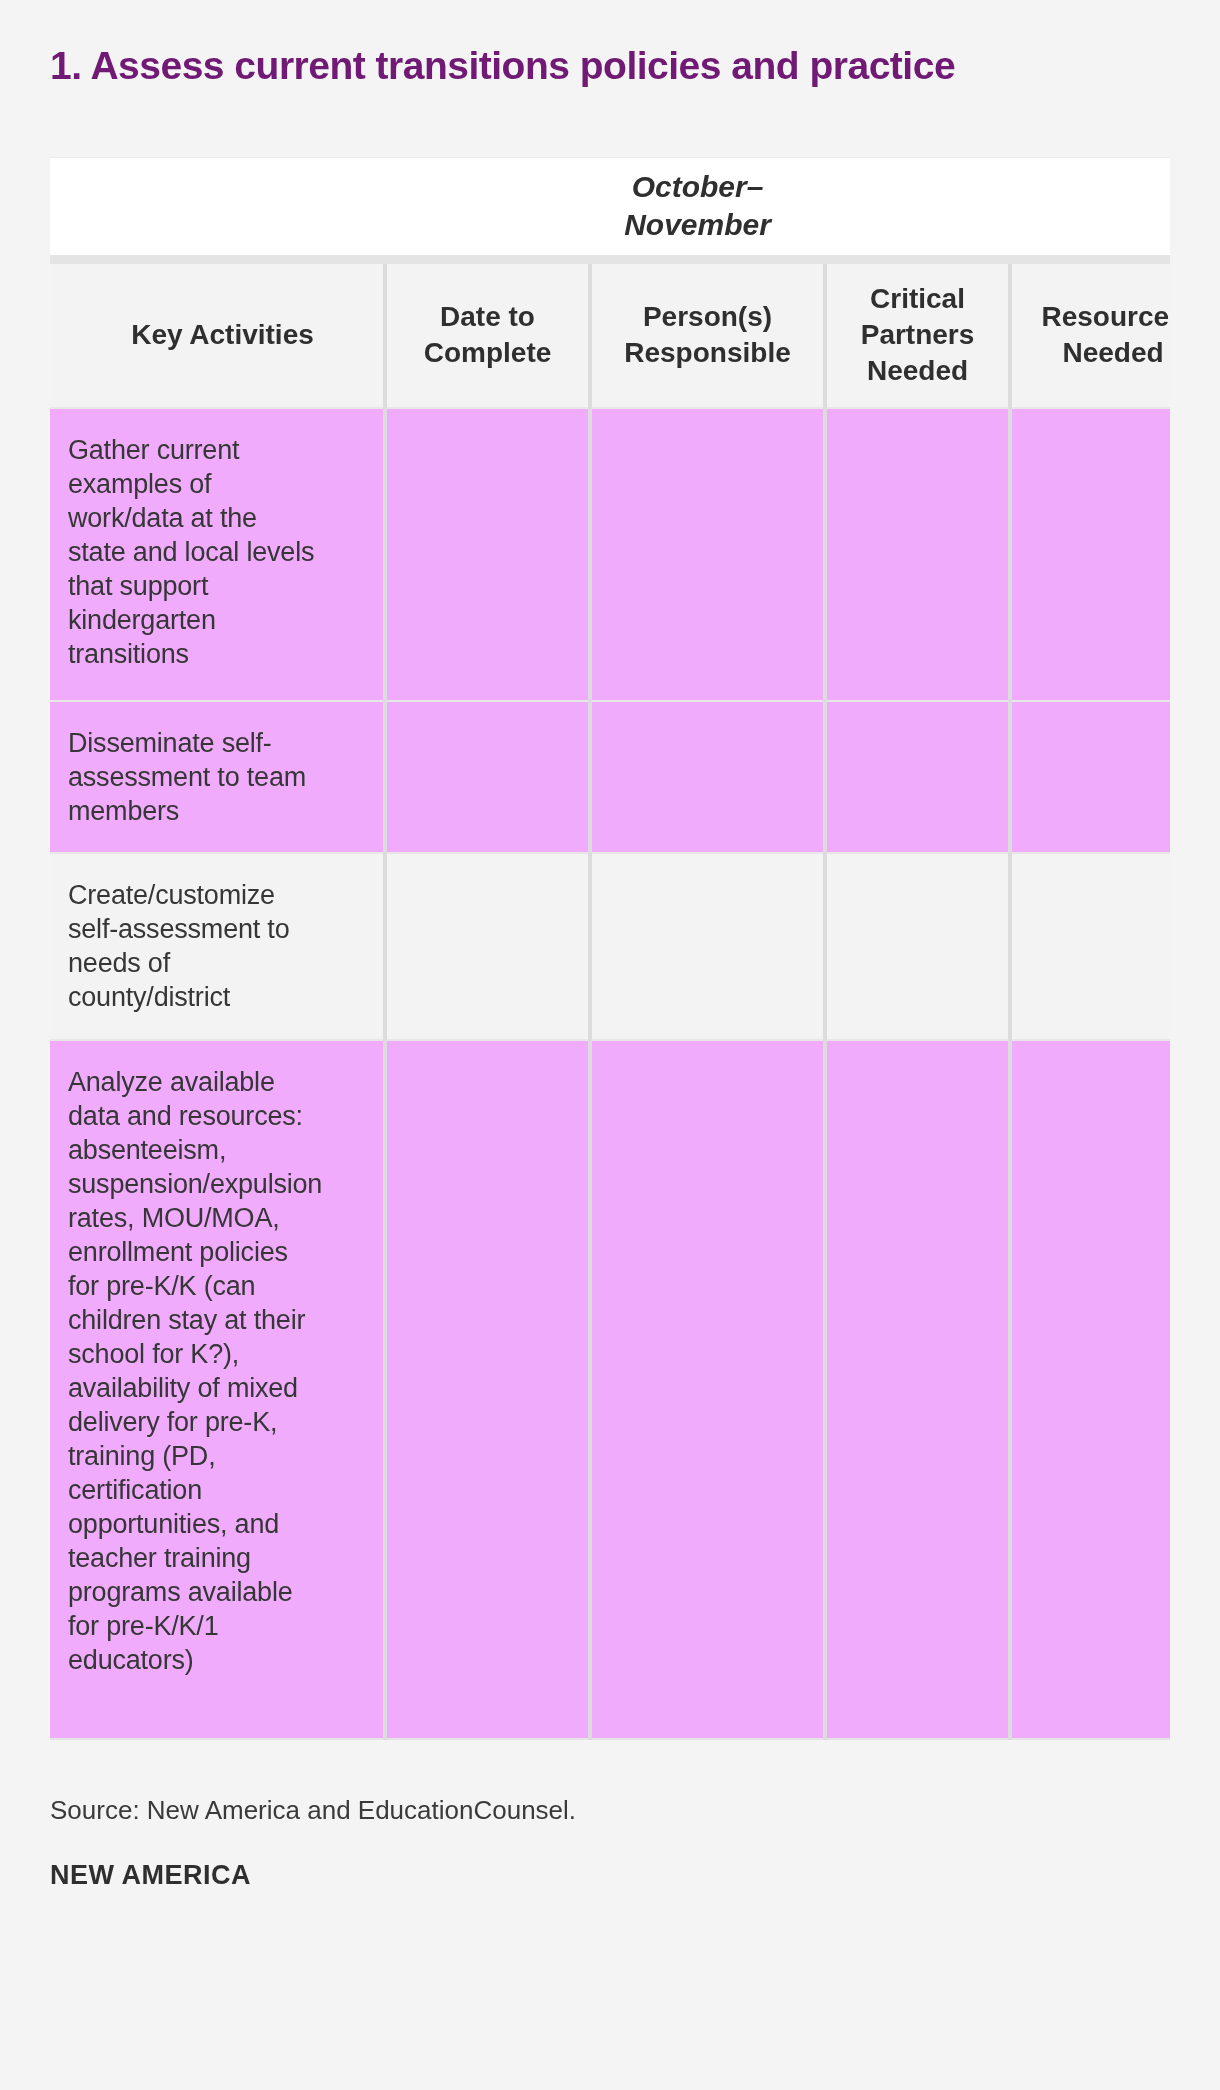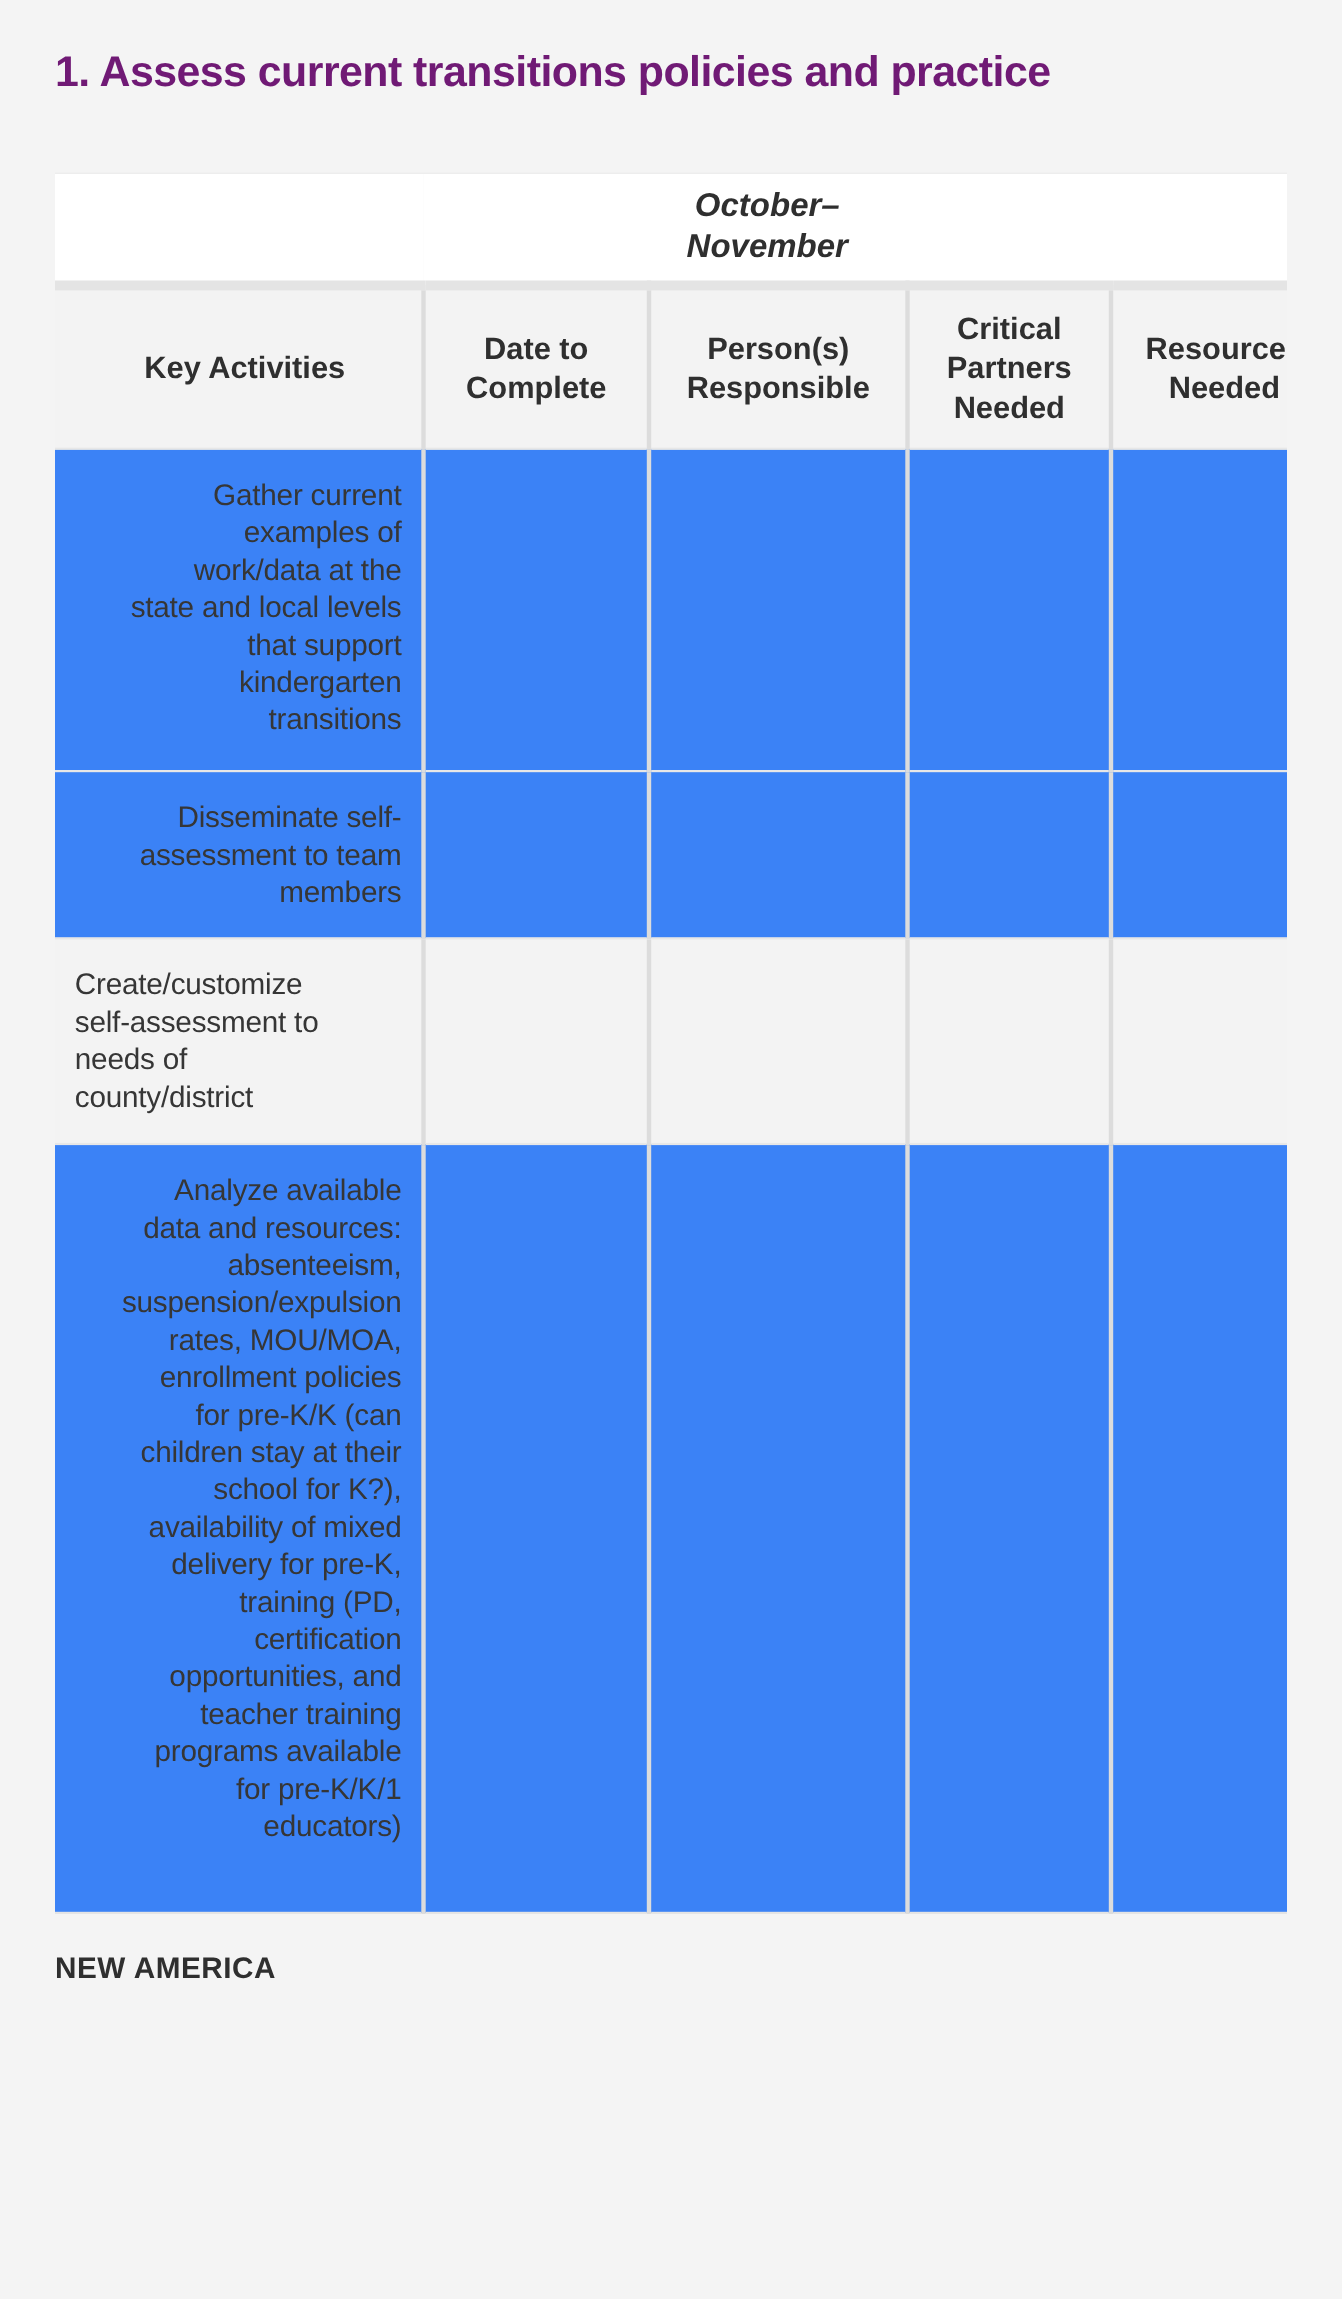--- a/index.html
+++ b/index.html
@@ -71,21 +71,21 @@
     padding-left: 20px;
   }
   tr.head-row th + th,
   tr.body-row td + td { border-left: 4px solid #dcdcdc; }
 
   
   tr.body-row td {
     border-bottom: 2px solid #e7e7e7;
     vertical-align: top;
   }
-  tr.row-white td { background: #3b82f6; text-align: right; }
+  tr.row-white td { background: #f0abfc; }
   tr.row-gray  td { background: #f3f3f3; }
 
   td.activity-cell {
     padding: 24px 18px 24px 18px;
     font-size: 27px;
     line-height: 34px;
     letter-spacing: -0.2px;
     white-space: pre-line;
   }
   .h-r1 { height: 293px; }
@@ -206,16 +206,17 @@
 educators)</td>
         <td></td>
         <td></td>
         <td></td>
         <td></td>
       </tr>
     </tbody>
       </table>
   </div>
 
+  <div class="source-note">Source: New America and EducationCounsel.</div>
 
   <div class="brand">NEW AMERICA</div>
 
 </div>
 
 </body></html>

